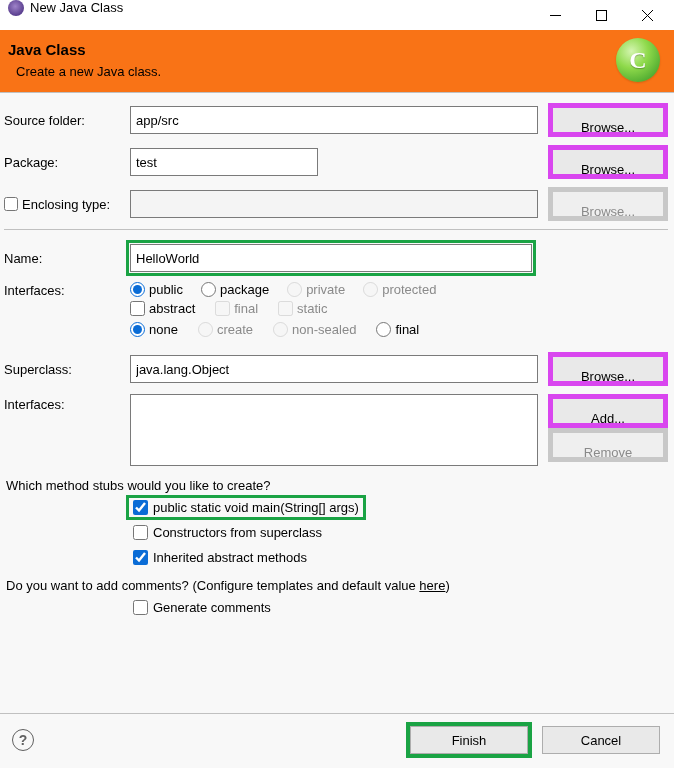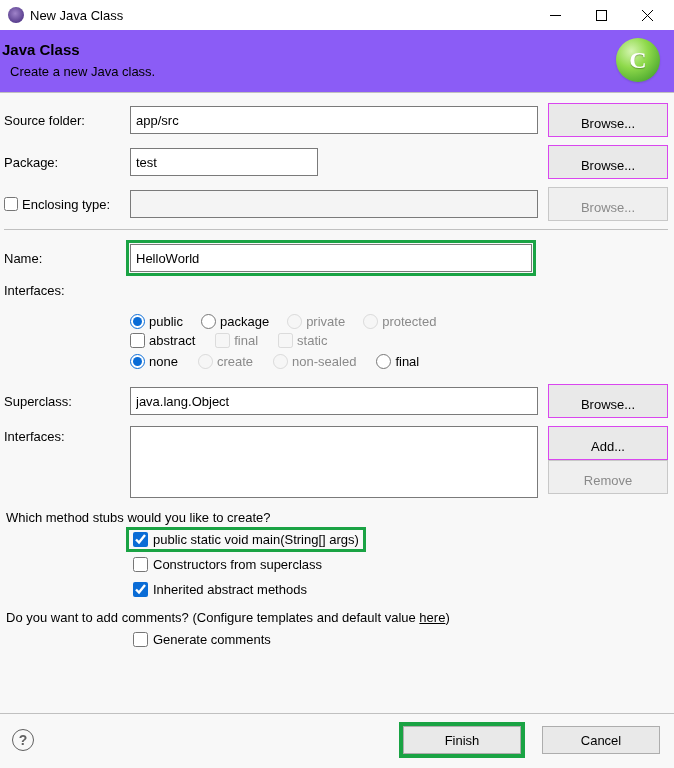--- a/index.html
+++ b/index.html
@@ -1,28 +1,28 @@
 <!DOCTYPE html>
 <html><head>
 <meta charset="utf-8">
 <style>
   * { box-sizing: border-box; font-family: "Segoe UI", Tahoma, sans-serif; font-size: 13px; }
   html, body { margin: 0; padding: 0; }
   body { width: 674px; height: 768px; background: #fff; color: #000; overflow: hidden; }
 
   
-  .titlebar { height: 30px; display: flex; align-items: center; padding: 0 4px 0 8px; background: #fff; }
+  .titlebar { height: 30px; display: flex; padding: 0 4px 0 8px; background: #fff; }
   .titlebar .app-icon { width: 16px; height: 16px; border-radius: 50%; background: radial-gradient(circle at 45% 40%, #9f83c9 0%, #5a3f8f 70%); margin-right: 6px; }
   .titlebar .title { flex: 1; }
   .titlebar .win-controls { display: flex; }
   .titlebar .win-btn { width: 46px; height: 30px; display: flex; align-items: center; justify-content: center; }
   .titlebar .win-btn svg { width: 11px; height: 11px; stroke: #000; stroke-width: 1; fill: none; }
 
   
-  .banner { background: #8b5cf6; padding: 8px 12px 10px 2px; display: flex; align-items: center; position: relative; }
+  .banner { background: #f97316; padding: 8px 12px 10px 8px; display: flex; align-items: center; position: relative; }
   .banner-text { flex: 1; }
   .banner h1 { font-size: 15px; font-weight: 600; margin: 0 0 6px 0; }
   .banner p { margin: 0 0 0 8px; font-size: 13px; color: #000; }
   .banner .big-icon { width: 44px; height: 44px; border-radius: 50%;
     background: radial-gradient(circle at 35% 30%, #d4f5b0 0%, #8ed94a 40%, #3e9e2a 90%);
     display: flex; align-items: center; justify-content: center; margin-right: 2px; box-shadow: 0 1px 2px rgba(0,0,0,0.15);}
   .banner .big-icon span { font-family: Georgia, serif; font-size: 24px; font-weight: bold; color: #fff; text-shadow: 0 1px 1px rgba(0,0,0,.3);}
   .banner-divider { height: 1px; background: #c0c0c0; }
 
   
@@ -30,28 +30,28 @@
   .row { display: flex; align-items: center; margin-bottom: 8px; }
   .row .label { width: 126px; padding-left: 0; }
   .row .field { flex: 1; margin-right: 10px; }
   .row .btncol { width: 120px; }
   input[type=text], .txt {
     width: 100%; height: 28px; padding: 2px 5px; border: 1px solid #7a7a7a; background: #fff;
   }
   input[type=text]:disabled, .txt.disabled { background: #f4f4f4; color: #888; }
   .txt-short { width: 330px; }
   .btn {
-    width: 100%; height: 34px; background: #e9e9e9; border: 1px solid #d946ef; padding: 12px;
+    width: 100%; height: 34px; background: #e9e9e9; border: 5px solid #d946ef; padding: 12px;
   }
   .btn:disabled { color: #8a8a8a; background: #efefef; border-color: #c8c8c8;}
   .hr { height: 1px; background: #c0c0c0; margin: 8px 0 14px 0; }
   .highlight-green-tight { outline: 3px solid #1aa344; outline-offset: 1px; position: relative; z-index: 2;}
 
   
-  .opts { display: flex; flex-wrap: wrap; align-items: center; gap: 8px 18px; padding-top: 2px; margin-top: 32px;}
+  .opts { display: flex; flex-wrap: wrap; align-items: center; gap: 8px 18px; padding-top: 2px;}
   .opts2 { display: flex; flex-wrap: wrap; align-items: center; gap: 2px 20px; padding-top: 4px;}
   .opts .opt, .opts2 .opt { display: inline-flex; align-items: center; gap: 4px; }
   .opt input[type=radio], .opt input[type=checkbox] { width: 15px; height: 15px; margin: 0; accent-color: #0a6cd6; }
   .opt.disabled { color: #8a8a8a; }
   .opt.disabled input { filter: grayscale(1) opacity(.7); }
 
   .row-top { align-items: flex-start; }
   .row-top .label { padding-top: 3px; }
   .multi-line-field { height: 72px; }
   .listbox { width: 100%; height: 72px; border: 1px solid #7a7a7a; background: #fff; }
@@ -62,21 +62,21 @@
   .chk { display: inline-flex; align-items: center; gap: 5px; padding: 1px 3px;}
   .chk input[type=checkbox]{ width:15px; height:15px; margin:0; accent-color:#0a6cd6;}
   a.link { color: #000000; text-decoration: underline; }
 
   
   .footer { position: absolute; bottom: 0; left: 0; right: 0; border-top: 1px solid #c0c0c0;
     padding: 12px 14px 14px 12px; display: flex; align-items: center; background: #f8f8f8;}
   .footer .help { width: 22px; height: 22px; border: 1.5px solid #606060; border-radius: 50%;
     display:flex; align-items:center; justify-content:center; color:#606060; font-weight:bold; font-size:14px;}
   .footer .spacer { flex: 1; }
-  .footer .fbtn { width: 118px; height: 28px; margin-left: 21px; background: #e9e9e9; border: 1px solid #adadad;}
+  .footer .fbtn { width: 118px; height: 28px; margin-left: 14px; background: #e9e9e9; border: 1px solid #adadad;}
   .footer .fbtn.finish { outline: 4px solid #1aa344; outline-offset: 0;}
   .content-wrap { position: relative; height: calc(768px - 30px); background: #f8f8f8;}
 </style>
 </head>
 <body>
 
 <div class="titlebar">
   <div class="app-icon"></div>
   <div class="title">New Java Class</div>
   <div class="win-controls">

